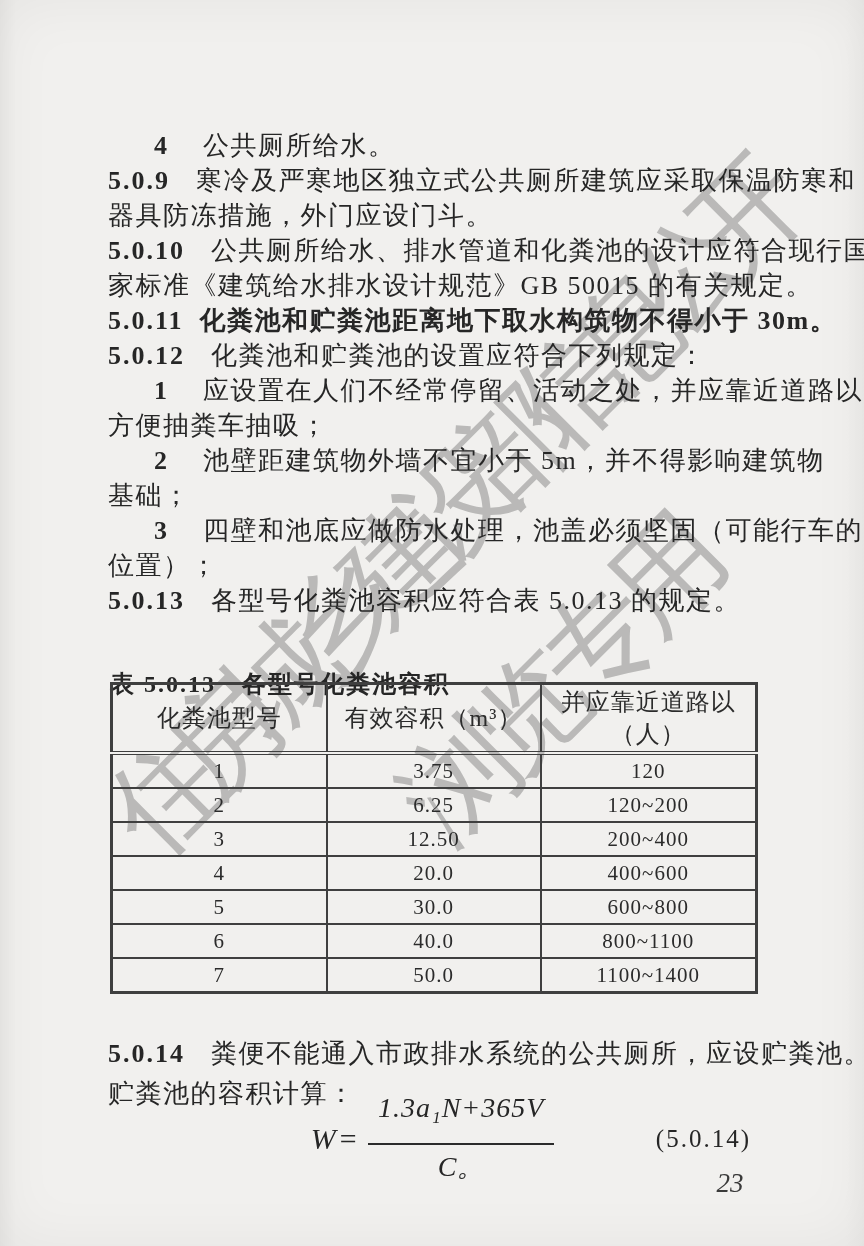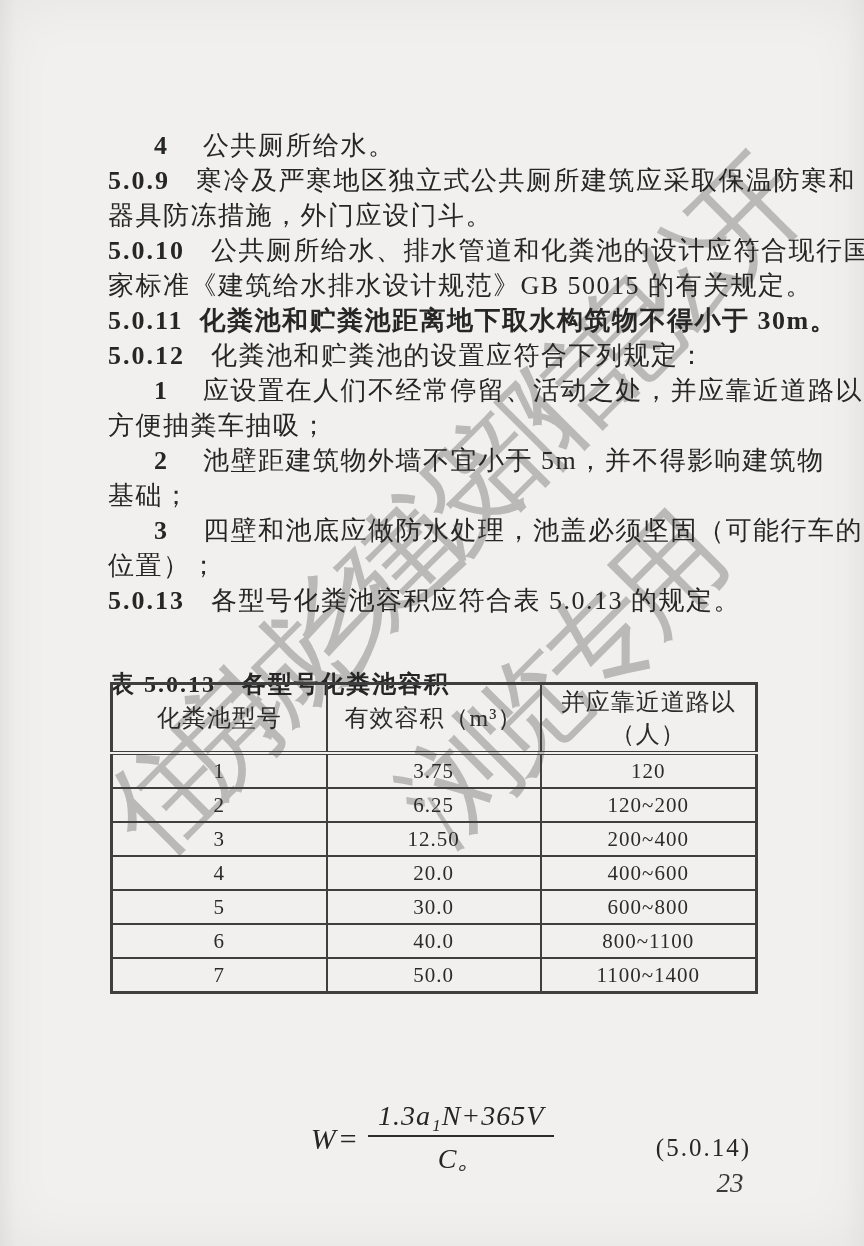--- a/index.html
+++ b/index.html
@@ -67,25 +67,25 @@
   .note-line.cont{padding-left:40px;}
 
   
   .formula-row{
     position:absolute;left:110px;top:1100px;width:645px;height:78px;
     display:flex;align-items:center;justify-content:center;
   }
   .formula{display:flex;align-items:center;font-size:28px;}
   .lhs{font-style:italic;font-size:30px;margin-right:8px;letter-spacing:2px;}
   .frac{display:inline-block;text-align:center;font-style:italic;}
-  .fnum{display:block;border-bottom:2px solid #2b2b2b;padding:0 10px 3px;letter-spacing:1px;}
+  .fnum{display:block;border-bottom:2px solid #2b2b2b;padding:0 10px 19px;letter-spacing:1px;}
   .fden{display:block;padding-top:3px;}
   .eq-number{
     position:absolute;right:4px;top:50%;transform:translateY(-50%);
-    font-size:25px;letter-spacing:2px;margin-top:9px;
+    font-size:25px;letter-spacing:2px;
   }
 
   .page-number{
     position:absolute;left:698px;top:1168px;width:64px;
     text-align:center;font-size:27px;font-style:italic;color:#3a3a3a;
   }
 </style>
 </head>
 <body>
 
@@ -159,20 +159,24 @@
         </tr>
         <tr>
           <td>7</td>
           <td>50.0</td>
           <td>1100~1400</td>
         </tr>
       </tbody>
   </table>
 
 
+  <div class="lines" id="tail-lines">
+      <div class="line clause"><span class="num">5.0.14</span><span class="txt">粪便不能通入市政排水系统的公共厕所，应设贮粪池。</span></div>
+      <div class="line cont"><span class="txt">贮粪池的容积计算：</span></div>
+    </div>
 
   <div class="formula-row">
     <div class="formula">
       <span class="lhs">W=</span>
       <span class="frac">
         <span class="fnum">1.3a₁N+365V</span>
         <span class="fden">C。</span>
       </span>
     </div>
     <span class="eq-number">(5.0.14)</span>

